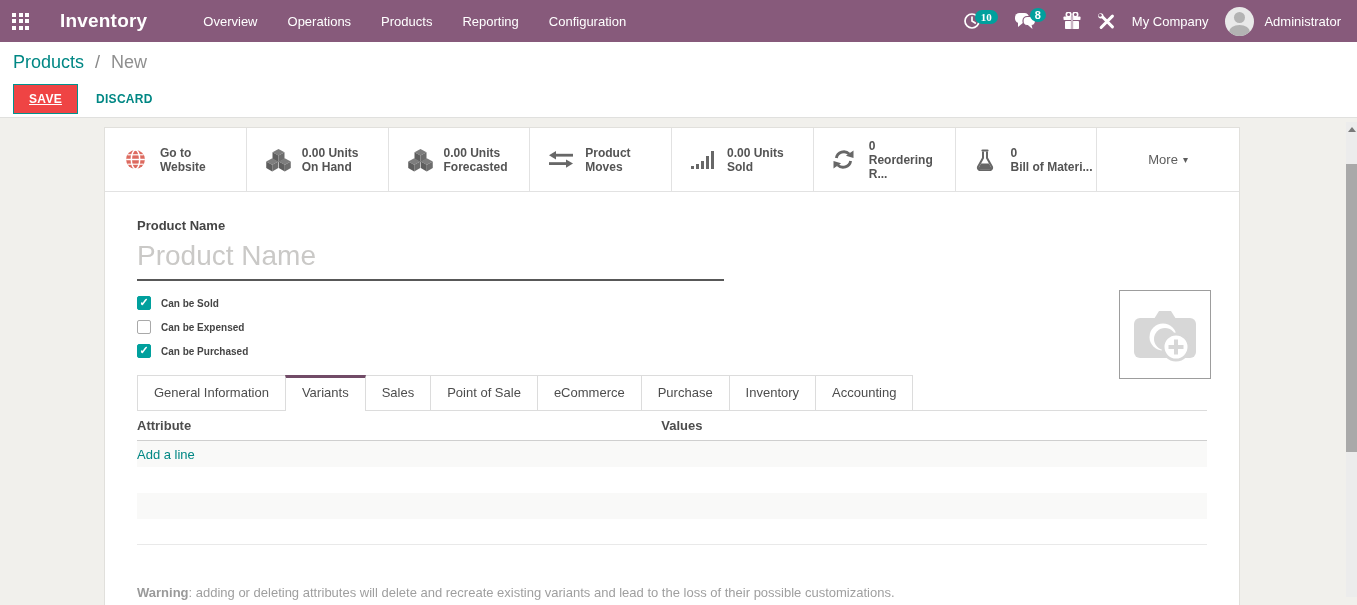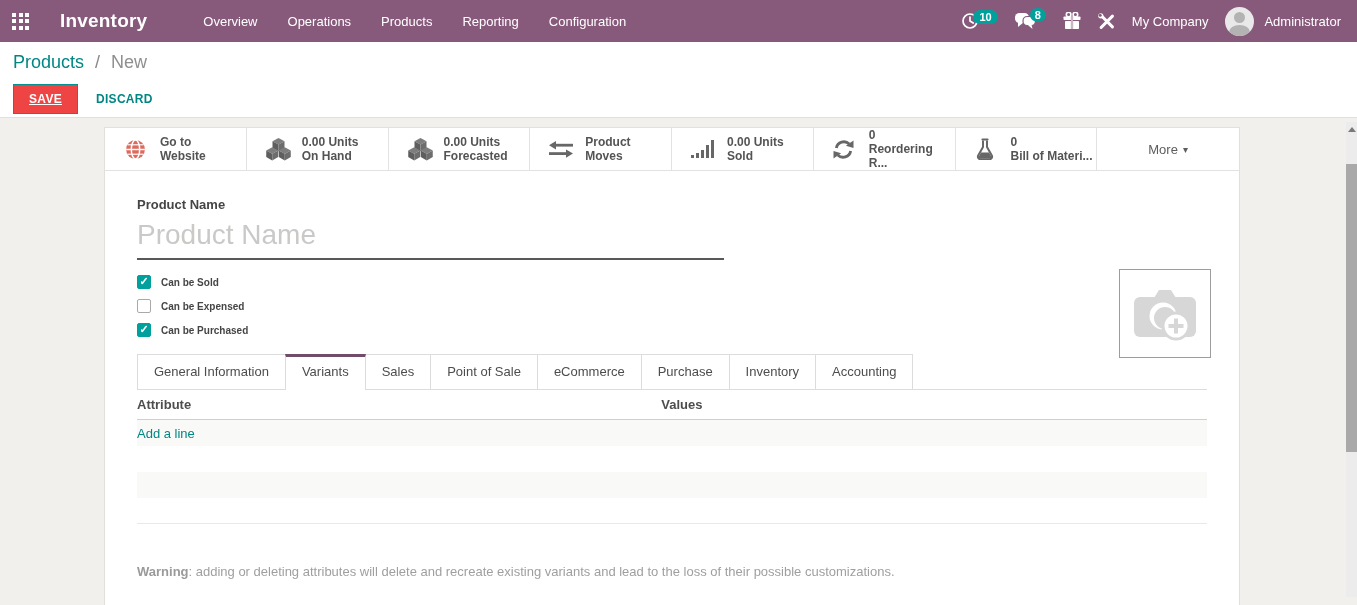--- a/index.html
+++ b/index.html
@@ -14,21 +14,21 @@
     gap:2.5px; cursor:pointer; }
   .apps-grid span { background:#fff; }
   .brand { font-size:19px; font-weight:700; margin-left:31px; letter-spacing:.2px; }
   .nav-menu { display:flex; margin-left:56px; gap:30px; font-size:13px; }
   .nav-menu .nav-item { cursor:pointer; white-space:nowrap; }
   .nav-right { margin-left:auto; display:flex; align-items:center; gap:17px; }
   .icon-badge-wrap { display:flex; align-items:center; cursor:pointer; }
   .badge { background:#00A09D; color:#fff; font-size:11px; font-weight:700;
     border-radius:9px; padding:1px 6px; margin-left:-6px; }
   .badge.round { border-radius:50%; padding:1px 5px; transform:translateY(-6px); }
-  .badge.pill { transform:translateY(-4px); }
+  .badge.pill { transform:translateY(-4px);font-family:Liberation Serif, serif; }
   .nav-text { font-size:13px; cursor:pointer; }
   .avatar { width:29px; height:29px; border-radius:50%; background:#e9e9e9;
     position:relative; overflow:hidden; cursor:pointer; }
   .avatar .head { position:absolute; left:9px; top:5px; width:11px; height:11px;
     border-radius:50%; background:#b3b3b3; }
   .avatar .body { position:absolute; left:4px; top:18px; width:21px; height:14px;
     border-radius:50%; background:#b3b3b3; }
   .nav-svg { display:block; }
 
   
@@ -53,21 +53,21 @@
     cursor:pointer; }
   .scroll-up::after { content:""; border-left:4px solid transparent;
     border-right:4px solid transparent; border-bottom:5px solid #7a7a7a; }
   .scroll-thumb { position:absolute; top:42px; left:0; width:11px; height:288px;
     background:#a9a9a9; cursor:pointer; }
 
   .sheet { position:absolute; left:104px; width:1136px; top:9px; bottom:-10px;
     background:#fff; border:1px solid #e1e0dc; }
 
   
-  .button-box { display:flex; border-bottom:1px solid #e2e2e2; height:43px; }
+  .button-box { display:flex; border-bottom:1px solid #e2e2e2; height:64px; }
   .stat-button { width:142px; display:flex; align-items:center; padding-left:19px;
     border-right:1px solid #e2e2e2; cursor:pointer; }
   .stat-button:last-child { border-right:none; justify-content:center; padding-left:0; }
   .stat-icon { width:27px; flex:none; display:flex; align-items:center; }
   .stat-text { margin-left:9px; font-size:12px; font-weight:700; color:#545454;
     line-height:14px; }
   .stat-text span { display:block; }
   .stat-text span:empty { display:none; }
   .more-label { font-size:13px; color:#5d5d5d; font-weight:400; }
   .more-caret { font-size:10px; color:#5d5d5d; margin-left:5px; }

